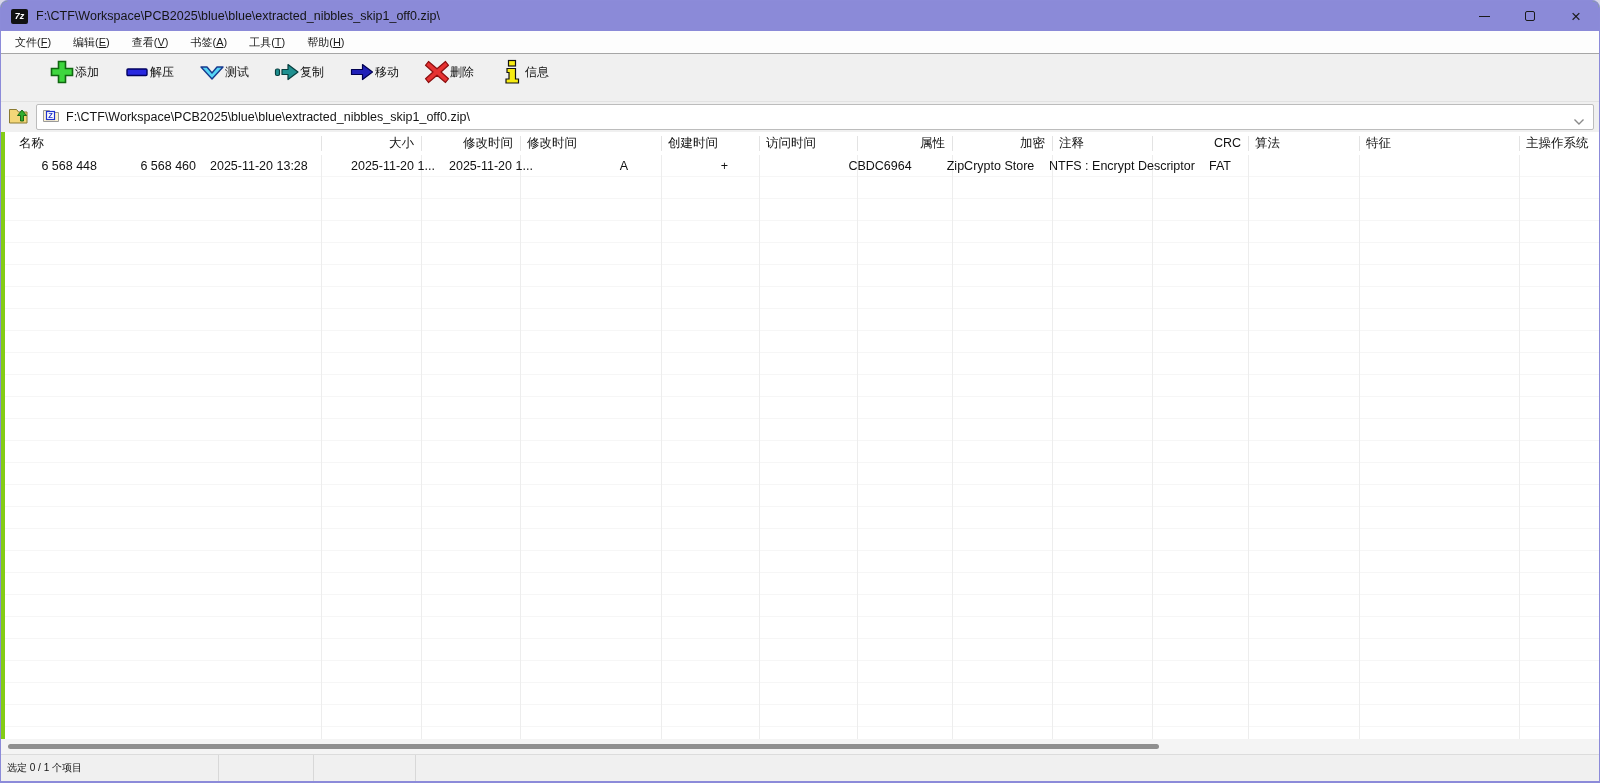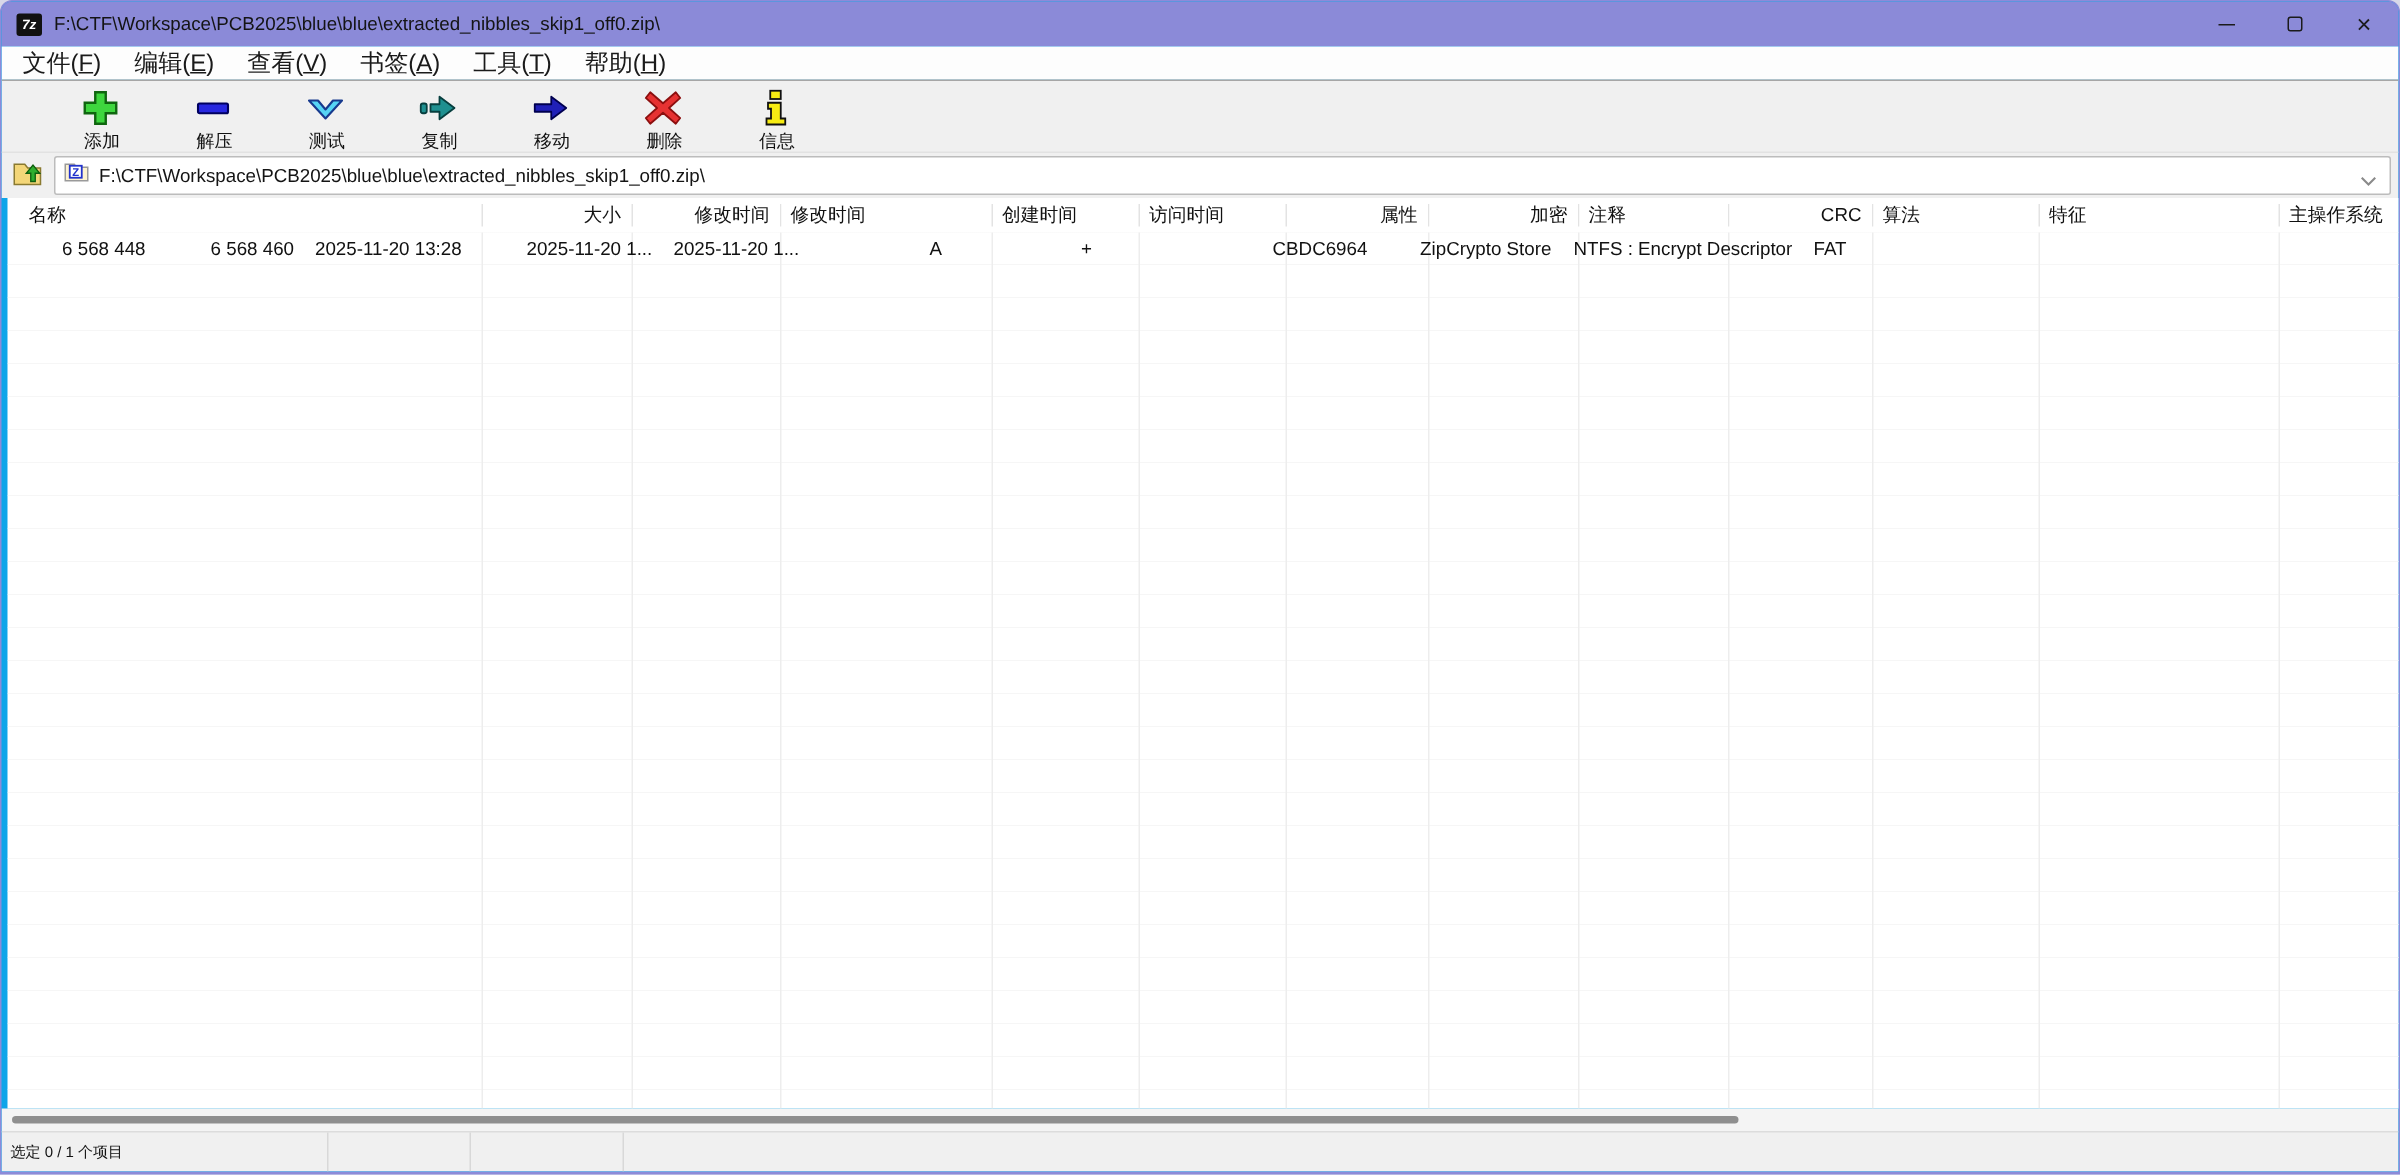--- a/index.html
+++ b/index.html
@@ -1,45 +1,45 @@
 <!DOCTYPE html>
 <html><head>
 <meta charset="utf-8">
 <style>
   * { margin:0; padding:0; box-sizing:border-box; }
   html,body { width:1600px; height:783px; overflow:hidden; background:#d8d8e8;
     font-family:"Liberation Sans","DejaVu Sans",sans-serif; }
   .window { position:absolute; left:0; top:0; width:1600px; height:783px;
-    border:1px solid #8c8bd9; border-bottom:2px solid #8c8bd9; background:#0ea5e9;
+    border:1px solid #8c8bd9; border-bottom:2px solid #8c8bd9; background:#84cc16;
     border-radius:8px 8px 0 0; overflow:hidden; }
 
   
   .titlebar { position:absolute; left:0; top:0; width:100%; height:30px;
     background:#8b8ad8; display:flex; align-items:center; }
   .app-icon { width:17px; height:15px; margin-left:10px; background:#111;
     border-radius:2px; color:#fff; font-size:9px; font-weight:bold;
     display:flex; align-items:center; justify-content:center; font-style:italic; }
   .title-text { margin-left:8px; font-size:12.5px; color:#141414; }
   .win-controls { position:absolute; right:0; top:0; height:30px; display:flex; }
   .win-btn { width:46px; height:30px; display:flex; align-items:center; justify-content:center; }
   .glyph-min { width:11px; height:0; border-top:1.4px solid #1b1b1b; display:block; }
   .glyph-max { width:10px; height:10px; border:1.4px solid #1b1b1b; border-radius:2px; display:block; }
   .glyph-close { font-size:17px; color:#1b1b1b; line-height:1; }
 
   
   .menubar { position:absolute; left:0; top:30px; width:100%; height:22px;
     background:#fdfdfd; display:flex; align-items:center; }
-  .menu-item { font-size:16px; color:#1a1a1a; padding:2px 8px; margin-left:6px; cursor:default; }
+  .menu-item { font-size:11px; color:#1a1a1a; padding:2px 8px; margin-left:6px; cursor:default; }
   .menu-item u { text-decoration:underline; }
 
   
   .toolbar { position:absolute; left:0; top:52px; width:100%; height:49px;
     background:#f0f0f0; border-top:1px solid #a6a6a6; border-bottom:1px solid #e2e2e2;
     display:flex; align-items:flex-start; padding:3px 0 0 4px; }
-  .tool-btn { width:31px; display:flex; flex-direction:column; align-items:flex-end; padding-top:2px;margin-left:44px; }
+  .tool-btn { width:31px; display:flex; flex-direction:row; align-items:center; padding-top:2px;margin-left:44px; }
   .tool-btn svg { display:block; }
   .tool-label { font-size:12px; color:#111; margin-top:1px; white-space:nowrap; }
 
   
   .addressbar { position:absolute; left:0; top:101px; width:100%; height:30px;
     background:#f0f0f0; display:flex; align-items:center; }
   .up-btn { width:28px; height:26px; margin-left:4px; display:flex; align-items:center; justify-content:center; }
   .combo { position:relative; flex:1; height:26px; margin:0 5px 0 3px; background:#fff;
     border:1px solid #bcbcbc; border-radius:2px; display:flex; align-items:center; }
   .combo-path { font-size:12.5px; color:#141414; margin-left:6px; white-space:nowrap; overflow:hidden; }

